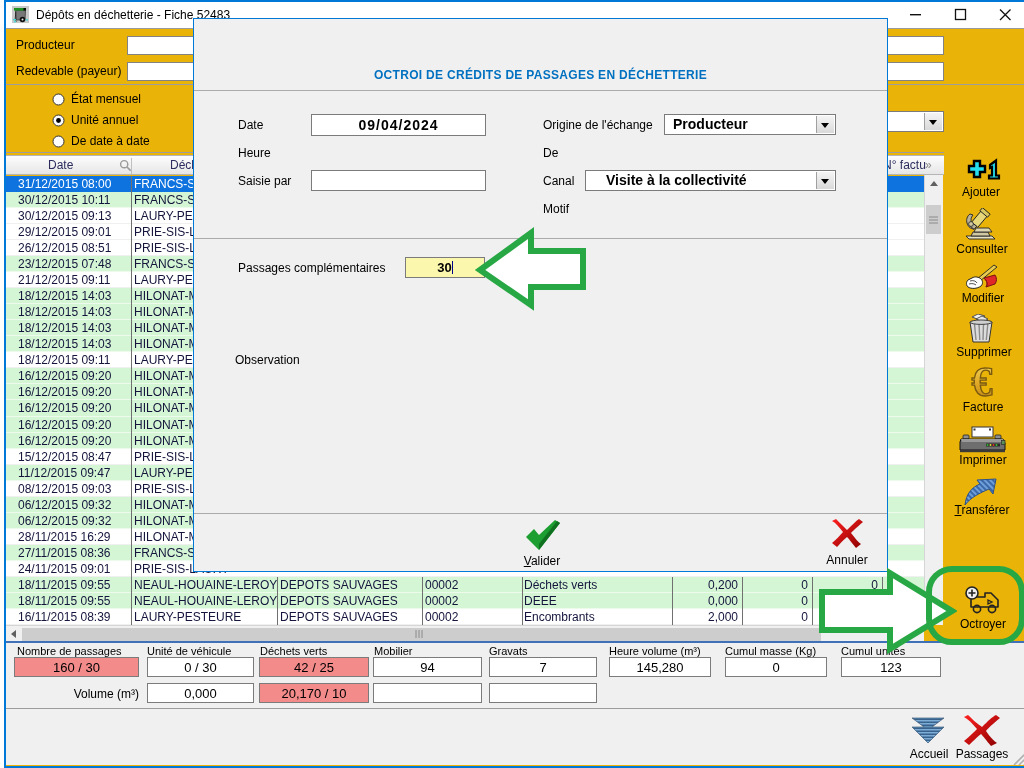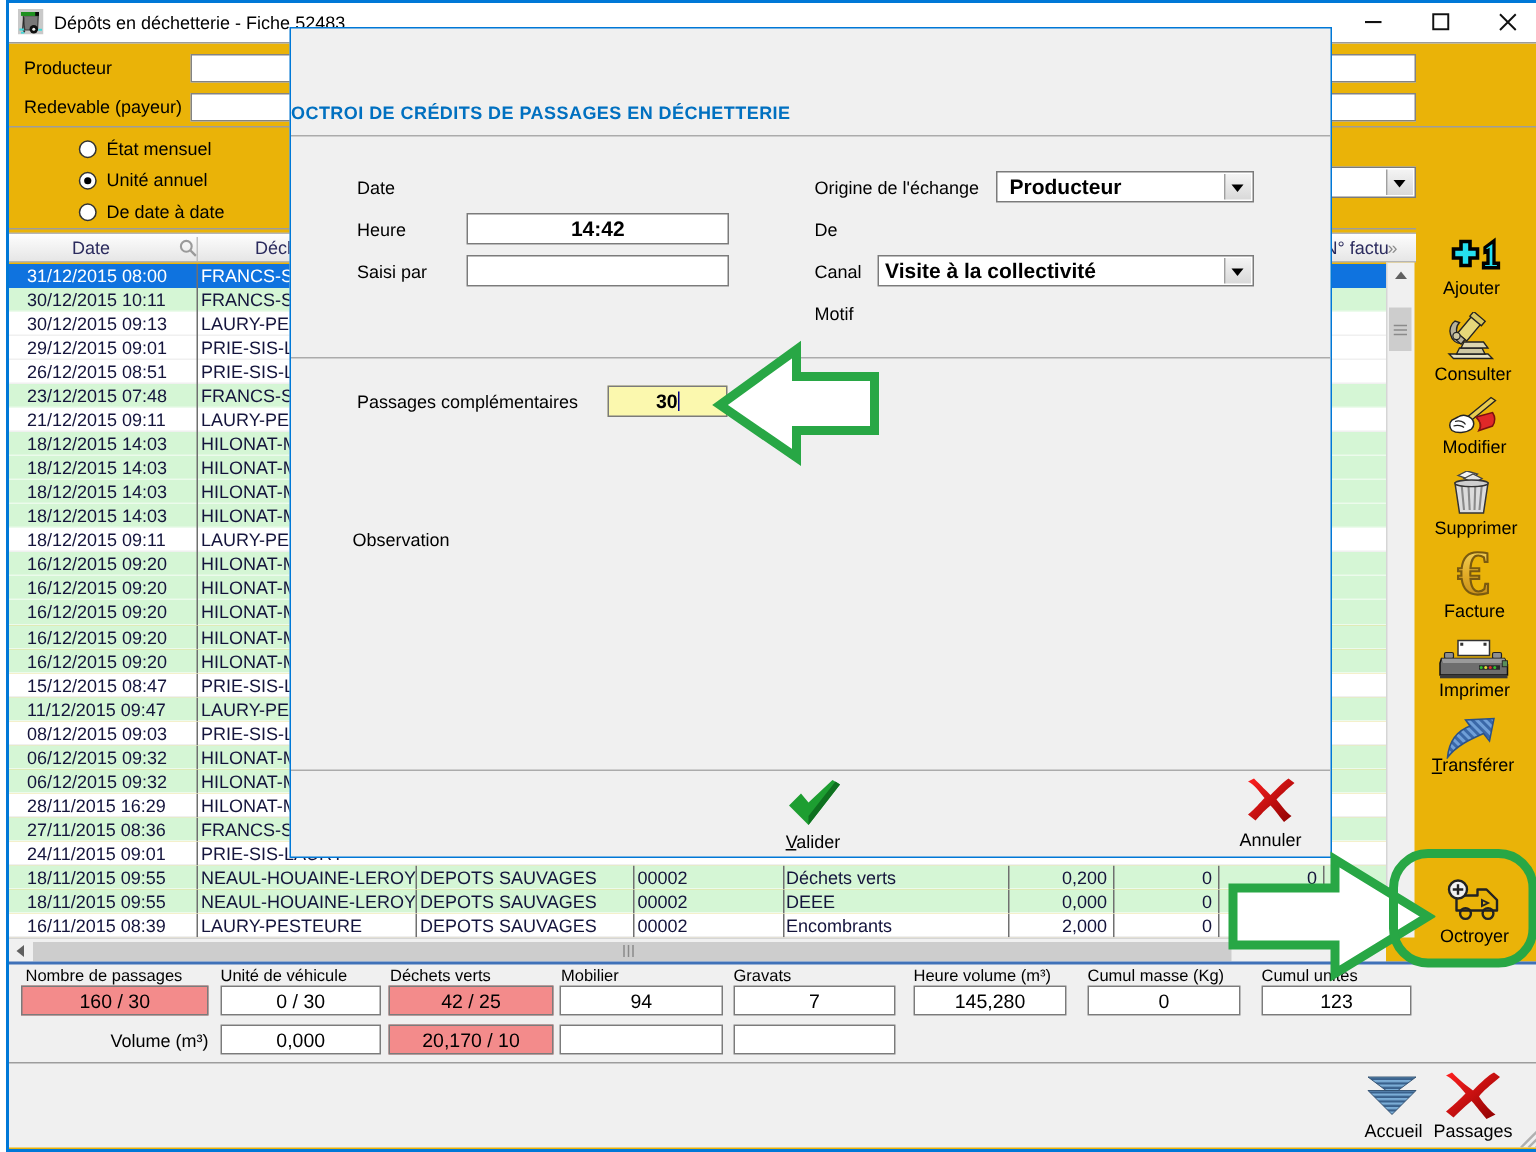--- a/index.html
+++ b/index.html
@@ -38,21 +38,21 @@
 .sfield{position:absolute;height:20px;background:#fff;border:1px solid #7b7b7b;box-sizing:border-box;font-size:13px;text-align:center;line-height:19px;}
 .pink{background:#f38b8b;}
 
 #bottombar{position:absolute;left:0;top:708px;width:1024px;height:56px;background:#f0f0f0;border-top:1px solid #9d9d9d;}
 
 .tlbl{position:absolute;font-size:12px;color:#000;text-align:center;}
 
 #dlg{position:absolute;left:189px;top:18px;width:695px;height:554px;background:#f0f0f0;border:1px solid #0078d7;box-sizing:border-box;}
 #dlgtitle{position:absolute;left:0;top:0;width:693px;height:31px;background:#fff;border-bottom:1px solid #9b9b9b;}
 #dlgtitle span{position:absolute;left:10px;top:9px;font-size:12px;}
-#dlghdr{position:absolute;left:0;top:49px;width:693px;font-size:12px;font-weight:bold;color:#0070c0;letter-spacing:0.3px;}
+#dlghdr{position:absolute;left:0;top:49px;width:693px;text-align:center;font-size:12px;font-weight:bold;color:#0070c0;letter-spacing:0.3px;}
 .dsep{position:absolute;left:0;width:693px;height:1px;background:#ababab;}
 .dlbl{position:absolute;font-size:12px;color:#000;}
 .dfield{position:absolute;background:#fff;border:1px solid #7b7b7b;box-sizing:border-box;font-size:14px;font-weight:bold;}
 .combo-arrow{position:absolute;right:1px;top:1px;bottom:1px;width:17px;background:linear-gradient(#f4f4f4,#d9d9d9);border-left:1px solid #a0a0a0;}
 .combo-arrow:after{content:"";position:absolute;left:4px;top:7px;border:4px solid transparent;border-top:5px solid #000;}
 #obs{position:absolute;left:39px;top:351px;width:601px;height:91px;background:#fff;border:1px solid #888;box-sizing:border-box;font-size:12px;padding:3px 6px;}
 </style></head>
 <body>
 <div id="win">
 
@@ -481,29 +481,29 @@
         <path d="M25 15 L29 17 L25 19 Z" stroke-width="1.3"></path>
       </g>
     </svg>
     <div class="tlbl" style="left:944px;top:617px;width:70px">Octroyer</div>
   </div>
 
   <div id="dlg">
     <div id="dlghdr">OCTROI DE CRÉDITS DE PASSAGES EN DÉCHETTERIE</div>
     <div class="dsep" style="top:71px"></div>
     <div class="dlbl" style="left:44px;top:99px">Date</div>
+    <div class="dfield" style="left:117px;top:95px;width:175px;height:22px;text-align:center;line-height:20px;letter-spacing:1px">09/04/2024</div>
     <div class="dlbl" style="left:44px;top:127px">Heure</div>
-    <div class="dfield" style="left:117px;top:123px;width:175px;height:21px;text-align:center;line-height:19px">14:42</div>
-    <div class="dlbl" style="left:44px;top:155px">Saisi par</div>
+    <div class="dlbl" style="left:44px;top:155px">Saisie par</div>
     <div class="dfield" style="left:117px;top:151px;width:175px;height:21px"></div>
     <div class="dlbl" style="left:349px;top:99px">Origine de l'échange</div>
     <div class="dfield" style="left:470px;top:95px;width:172px;height:21px;line-height:19px;padding-left:8px">Producteur<div class="combo-arrow"></div></div>
     <div class="dlbl" style="left:349px;top:127px">De</div>
     <div class="dlbl" style="left:349px;top:155px">Canal</div>
-    <div class="dfield" style="left:391px;top:151px;width:251px;height:21px;line-height:19px;padding-left:4px">Visite à la collectivité<div class="combo-arrow"></div></div>
+    <div class="dfield" style="left:391px;top:151px;width:251px;height:21px;line-height:19px;padding-left:20px">Visite à la collectivité<div class="combo-arrow"></div></div>
     <div class="dlbl" style="left:349px;top:183px">Motif</div>
     <div class="dsep" style="top:219px"></div>
     <div class="dlbl" style="left:44px;top:242px">Passages complémentaires</div>
     <div class="dfield" style="left:211px;top:238px;width:80px;height:21px;background:#fbf8ae;text-align:center;line-height:19px;font-size:13px">30<span style="font-weight:normal">​</span><span style="display:inline-block;width:1px;height:13px;background:#00008b;vertical-align:-2px"></span></div>
     <div class="dlbl" style="left:41px;top:334px">Observation</div>
     <div class="dsep" style="top:494px"></div>
     <svg class="abs" style="left:330px;top:501px" width="36" height="32" viewBox="0 0 36 32">
       <path d="M2 17 L10 9 L15 15 L31 0 L36 3 L15 30 Z" fill="#1d9e31"></path>
       <path d="M15 30 L36 3 L33 1 L15 24 Z" fill="#0f7020"></path>
     </svg>

